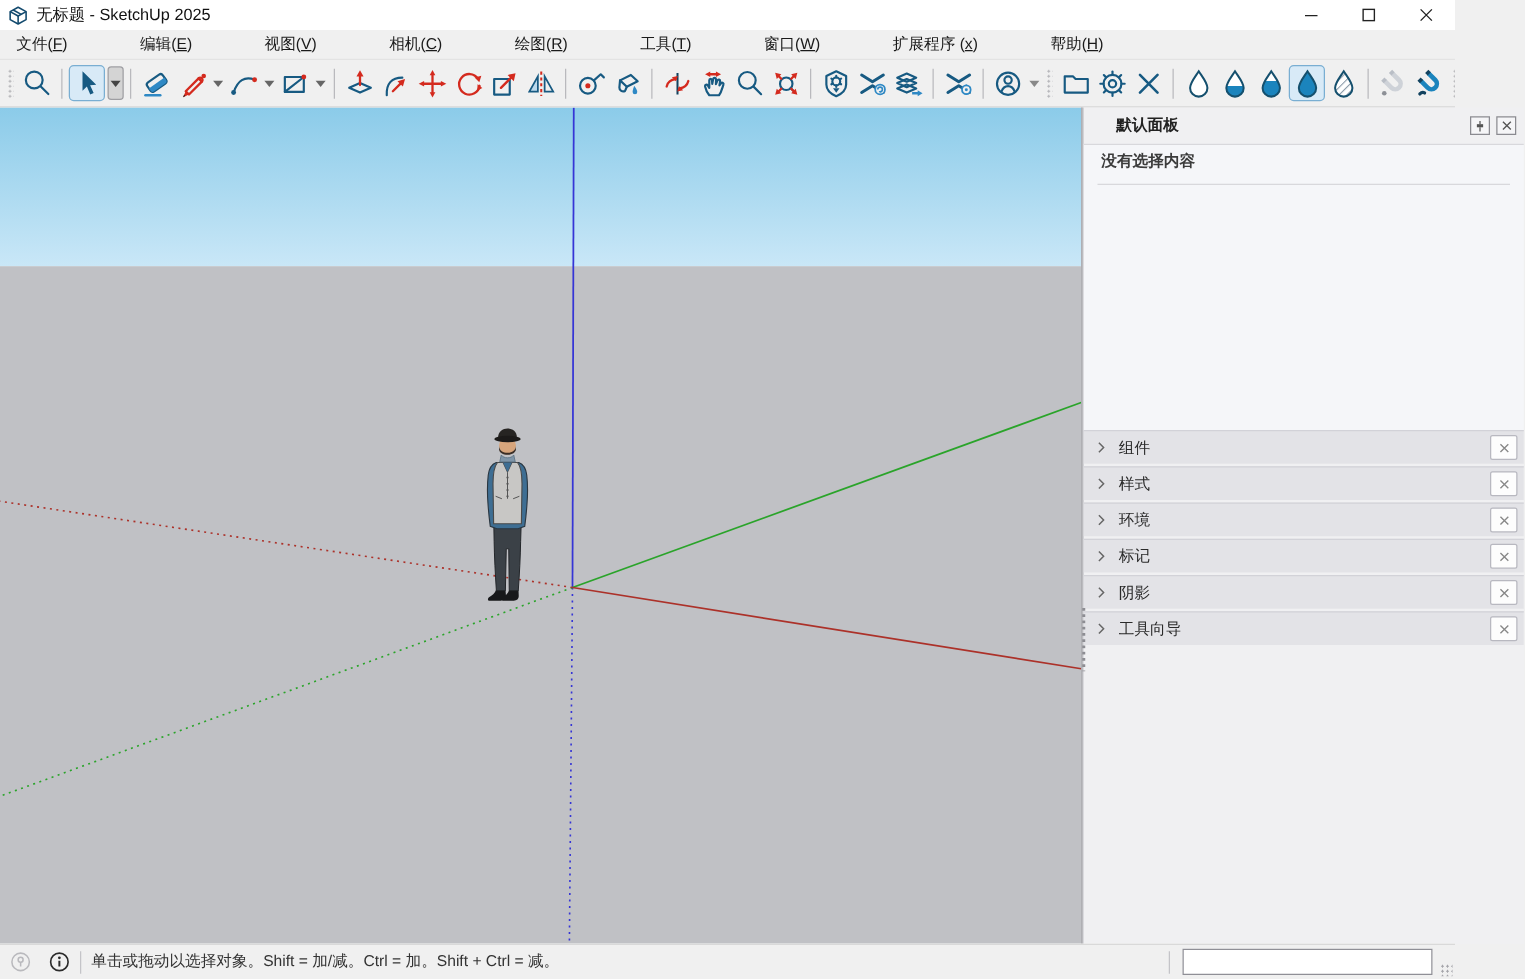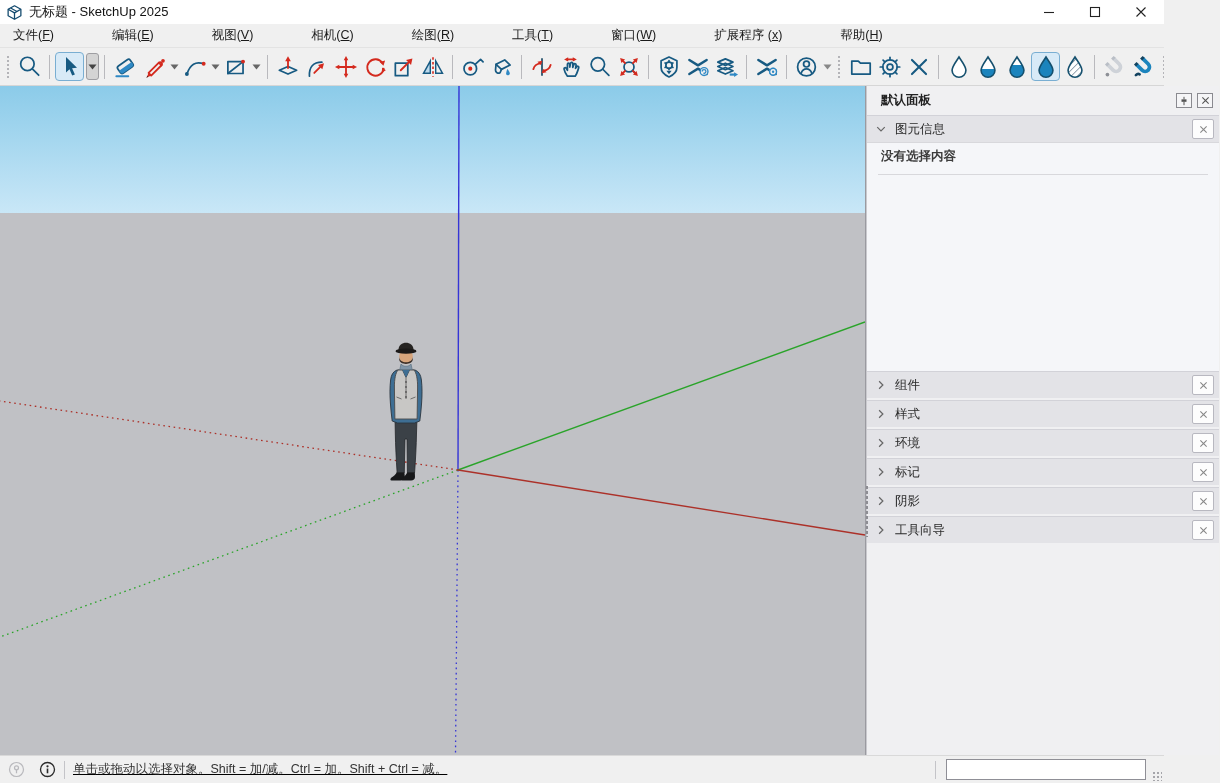--- a/index.html
+++ b/index.html
@@ -37,36 +37,36 @@
     background:linear-gradient(#8bcbe9,#c9e7f7); }
   .ground { position:absolute; left:0; top:127px; width:865px; height:542px; background:#c0c1c5; }
   .vp-svg { position:absolute; left:0; top:0; }
 
   .splitter { width:1px; background:#9a9aa0; flex:none; position:relative; }
   .split-grip { position:absolute; left:0; top:399px; width:4px; height:52px;
     background-image:radial-gradient(#8d8d93 1px, transparent 1.1px); background-size:4px 5px; }
 
   
   .panel { width:353px; flex:none; background:#f0f0f2; display:flex; flex-direction:column; border-left:1px solid #c9c9ce; }
-  .panel-header { height:29px; display:flex; align-items:center; padding:0 6px 0 14px; }
+  .panel-header { height:29px; display:flex; align-items:center; padding:0 6px 0 26px; }
   .panel-title { font-size:12.5px; font-weight:bold; color:#222; }
   .panel-hbtns { margin-left:auto; display:flex; gap:5px; }
   .sq-btn { width:16px; height:15px; border:1px solid #8a8a90; background:#f5f5f7; display:flex; align-items:center; justify-content:center; }
 
   .tray-row { height:27px; background:#e3e3e7; border-top:1px solid #d2d2d8; display:flex; align-items:center; padding:0 5px 0 8px; margin-bottom:2px; }
   .tray-label { font-size:12.5px; color:#2a2a2a; margin-left:8px; }
   .tray-close { margin-left:auto; width:22px; height:20px; background:#fdfdfd; border:1px solid #b8b8c0; border-radius:2px; display:flex; align-items:center; justify-content:center; }
 
   .entity-body { background:#f5f6f9; height:229px; border-top:1px solid #d8d8dc; }
   .entity-msg { font-size:12.5px; font-weight:bold; color:#3c3c3c; padding:5px 14px 9px 14px; }
   .entity-divider { height:1px; background:#d8d8dc; margin:0 11px; }
   .panel-fill { flex:1; background:#f0f0f2; }
 
   
-  .statusbar { height:28px; background:#f0f0f0; border-top:1px solid #d9d9d9; display:flex; align-items:center; padding-left:8px; position:relative;text-decoration:underline; }
+  .statusbar { height:28px; background:#f0f0f0; border-top:1px solid #d9d9d9; display:flex; align-items:center; padding-left:8px; position:relative; }
   .sb-sep { width:1px; height:18px; background:#c4c4c8; margin:0 8px; }
   .sb-text { font-size:12.5px; color:#333; }
   .measure-input { position:absolute; right:18px; top:3px; width:200px; height:21px;
     border:1px solid #8f8f96; background:#ffffff; font-size:12px; padding:0 5px; }
   .sb-grip { position:absolute; right:2px; bottom:2px; width:10px; height:10px;
     background-image:radial-gradient(#a5a5aa 1px, transparent 1.1px); background-size:4px 4px; }
 
   svg { display:block; }
   .ic { stroke:#175a82; fill:none; stroke-width:1.6; stroke-linecap:round; stroke-linejoin:round; }
   .icr { stroke:#d42a1e; fill:none; stroke-width:1.7; stroke-linecap:round; stroke-linejoin:round; }
@@ -533,31 +533,20 @@
             </svg>
           </div>
           <div class="sq-btn">
             <svg width="9" height="9" viewBox="0 0 10 10">
               <path d="M1.5,1.5 L8.5,8.5 M8.5,1.5 L1.5,8.5" stroke="#555" stroke-width="1.2"></path>
             </svg>
           </div>
         </div>
       </div>
 
-      <div class="tray-row" style="margin-bottom:0;">
-        <svg width="12" height="12" viewBox="0 0 16 16">
-          <polyline points="3,5.5 8,10.5 13,5.5" fill="none" stroke="#666" stroke-width="1.6"></polyline>
-        </svg>
-        <span class="tray-label">图元信息</span>
-        <div class="tray-close">
-          <svg width="9" height="9" viewBox="0 0 10 10">
-            <path d="M1.5,1.5 L8.5,8.5 M8.5,1.5 L1.5,8.5" stroke="#888" stroke-width="1.2"></path>
-          </svg>
-        </div>
-      </div>
       <div class="entity-body">
         <div class="entity-msg">没有选择内容</div>
         <div class="entity-divider"></div>
       </div>
 
       <div class="tray-row">
         <svg width="12" height="12" viewBox="0 0 16 16">
             <polyline points="5.5,3 10.5,8 5.5,13" fill="none" stroke="#666" stroke-width="1.6"></polyline>
           </svg>
         <span class="tray-label">组件</span>

